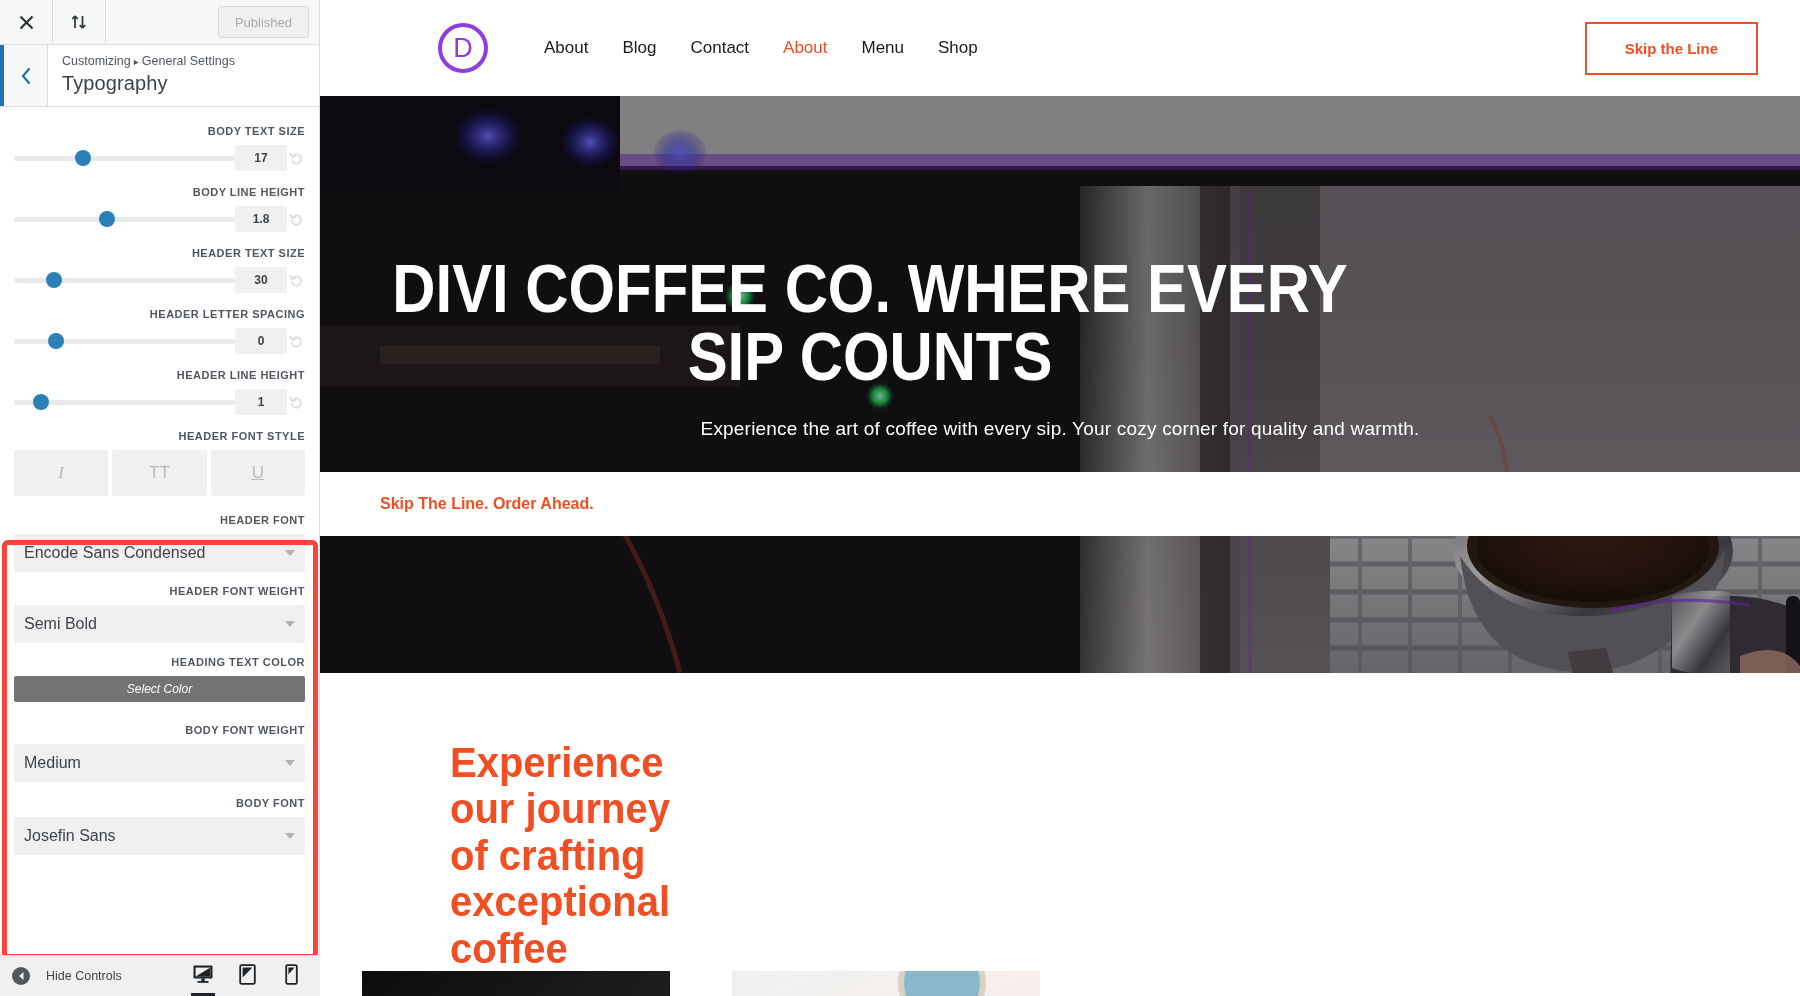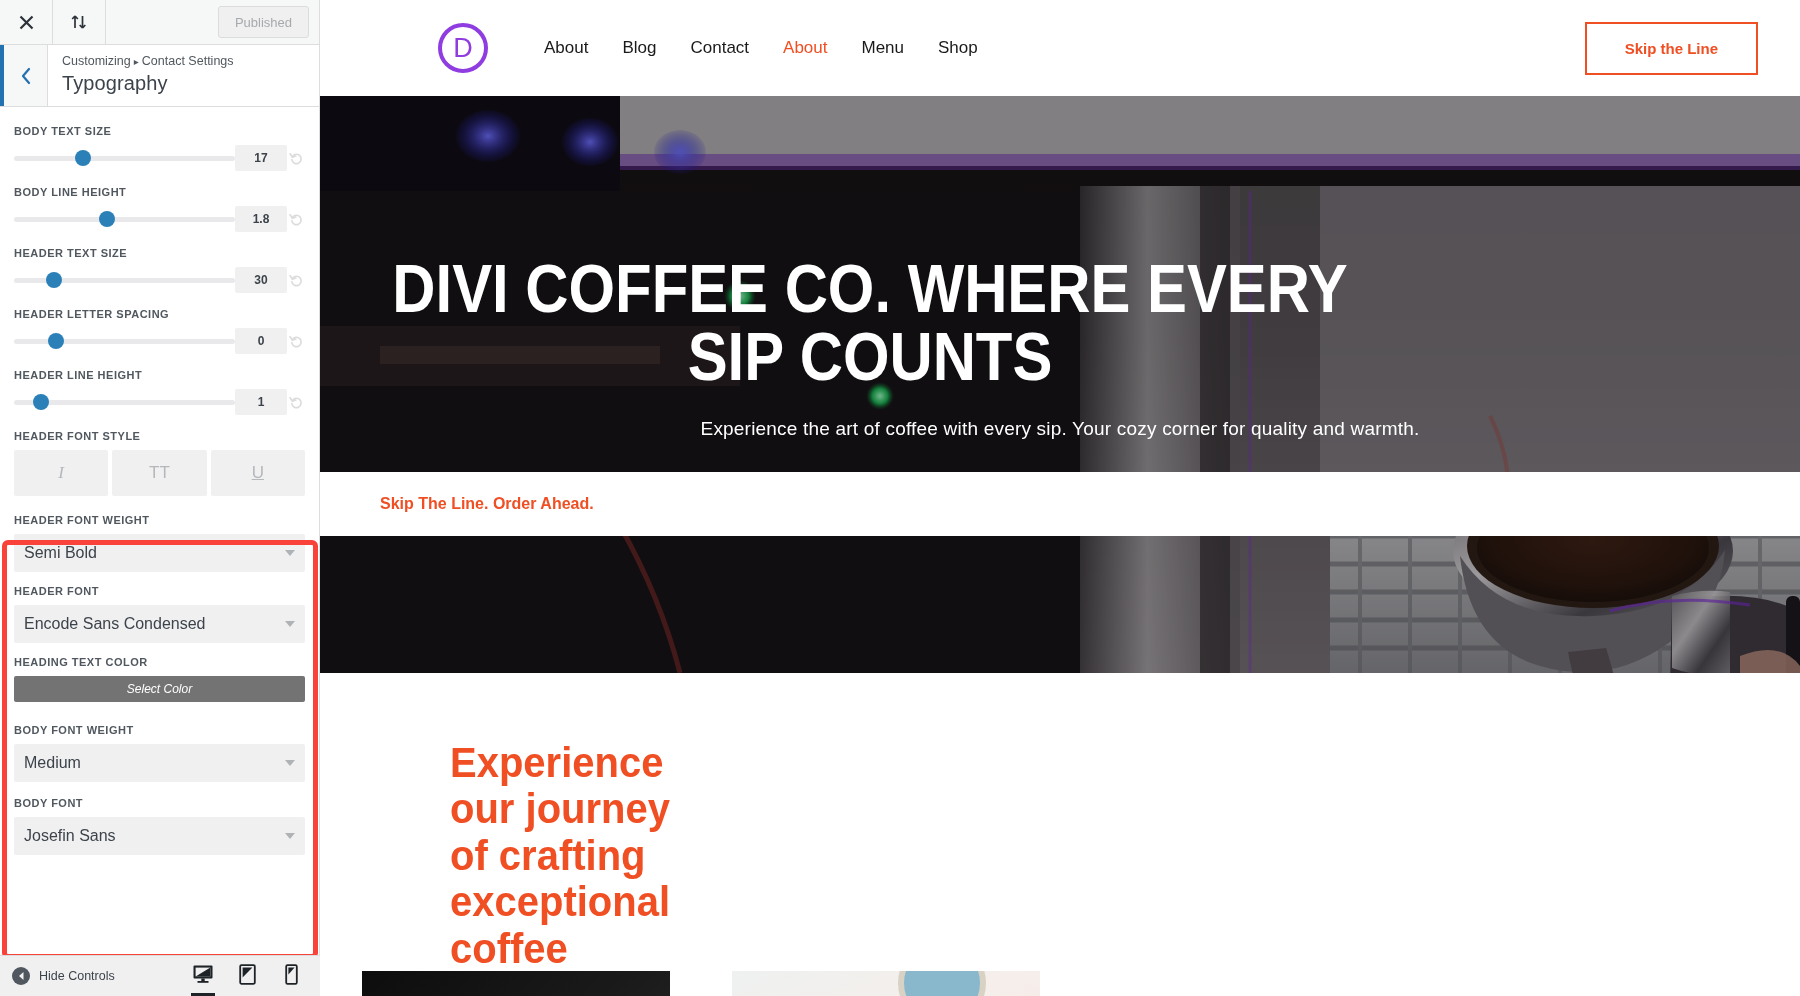--- a/index.html
+++ b/index.html
@@ -46,21 +46,21 @@
     width: 48px; display: flex; align-items: center; justify-content: center;
     background: #f6f7f7; border-right: 1px solid #ddd;
     border-left: 4px solid #2271b1; cursor: pointer;
   }
   .back-btn svg { display: block; }
   .hdr-texts { padding: 8px 0 0 14px; }
   .breadcrumb { font-size: 12.5px; color: #50575e; line-height: 16px; }
   .breadcrumb .sep { margin: 0 3px; font-size: 10px; color: #50575e; }
   .panel-title { font-size: 20px; color: #3c434a; font-weight: 400; line-height: 26px; letter-spacing: .1px; }
 
-  .controls { padding: 18px 14px 0 14px; position: relative; }
+  .controls { padding: 18px 14px 0 14px; position: relative; text-align: right; }
 
   .ctrl { margin-bottom: 15px; }
   .ctrl-label {
     font-size: 11px; font-weight: bold; color: #50575e;
     letter-spacing: .5px; text-transform: uppercase; margin-bottom: 8px;
     display: block;
   }
   .slider-row { display: flex; align-items: center; }
   .slider-track {
     position: relative; flex: 1 1 auto; height: 5px;
@@ -108,21 +108,21 @@
     position: absolute; left: 2px; top: 540px; width: 316px; height: 419px;
     border: 5px solid #f9423a; border-radius: 6px;
     pointer-events: none; z-index: 5;
   }
 
   .cust-footer {
     position: absolute; left: 0; bottom: 0; width: 320px; height: 41px;
     background: #f0f0f1; border-top: 1px solid #ddd;
     display: flex; align-items: center; z-index: 6;
   }
-  .hide-ctrl { display: flex; align-items: center; gap: 9px; padding-left: 12px; cursor: pointer; }
+  .hide-ctrl { display: flex; align-items: center; gap: 16px; padding-left: 12px; cursor: pointer; }
   .hide-ctrl-circle {
     width: 18px; height: 18px; border-radius: 50%; background: #50575e;
     display: flex; align-items: center; justify-content: center;
   }
   .hide-ctrl-label { font-size: 12.5px; color: #3c434a; }
   .device-btns { margin-left: auto; display: flex; align-items: center; gap: 14px; padding-right: 14px; }
   .dev-btn { position: relative; width: 30px; height: 41px; display: flex; align-items: center; justify-content: center; cursor: pointer; color: #1d2327; }
   .dev-btn.active::after {
     content: ""; position: absolute; bottom: 0; left: 3px; right: 3px; height: 4px; background: #1d2327;
   }
@@ -218,21 +218,21 @@
     <div class="cust-header">
       <div class="back-btn">
         <span>
           <svg width="12" height="18" viewBox="0 0 12 18">
               <path d="M9 2 L3 9 L9 16" stroke="#2271b1" stroke-width="2.2" fill="none" stroke-linecap="round" stroke-linejoin="round"></path>
             </svg>
         </span>
       </div>
       <div class="hdr-texts">
         <div class="breadcrumb">
-          <span>Customizing</span><span class="sep">▸</span><span>Contact Settings</span>
+          <span>Customizing</span><span class="sep">▸</span><span>General Settings</span>
         </div>
         <div class="panel-title">Typography</div>
       </div>
     </div>
 
     <div class="controls">
 
       <div class="ctrl">
         <span class="ctrl-label">BODY TEXT SIZE</span>
         <div class="slider-row">
@@ -316,31 +316,31 @@
       <div class="ctrl" style="margin-bottom:18px;">
         <span class="ctrl-label">HEADER FONT STYLE</span>
         <div class="fontstyle-row">
           <div class="fs-btn italic">I</div>
           <div class="fs-btn">TT</div>
           <div class="fs-btn underline">U</div>
         </div>
       </div>
 
       <div class="ctrl" style="margin-bottom:13px;">
+        <span class="ctrl-label">HEADER FONT</span>
+        <div class="select-box">
+          <span>Encode Sans Condensed</span>
+          <span class="select-caret"></span>
+        </div>
+      </div>
+
+      <div class="ctrl" style="margin-bottom:13px;">
         <span class="ctrl-label">HEADER FONT WEIGHT</span>
         <div class="select-box">
           <span>Semi Bold</span>
-          <span class="select-caret"></span>
-        </div>
-      </div>
-
-      <div class="ctrl" style="margin-bottom:13px;">
-        <span class="ctrl-label">HEADER FONT</span>
-        <div class="select-box">
-          <span>Encode Sans Condensed</span>
           <span class="select-caret"></span>
         </div>
       </div>
 
       <div class="ctrl" style="margin-bottom:22px;">
         <span class="ctrl-label">HEADING TEXT COLOR</span>
         <div class="color-btn">Select Color</div>
       </div>
 
       <div class="ctrl">

